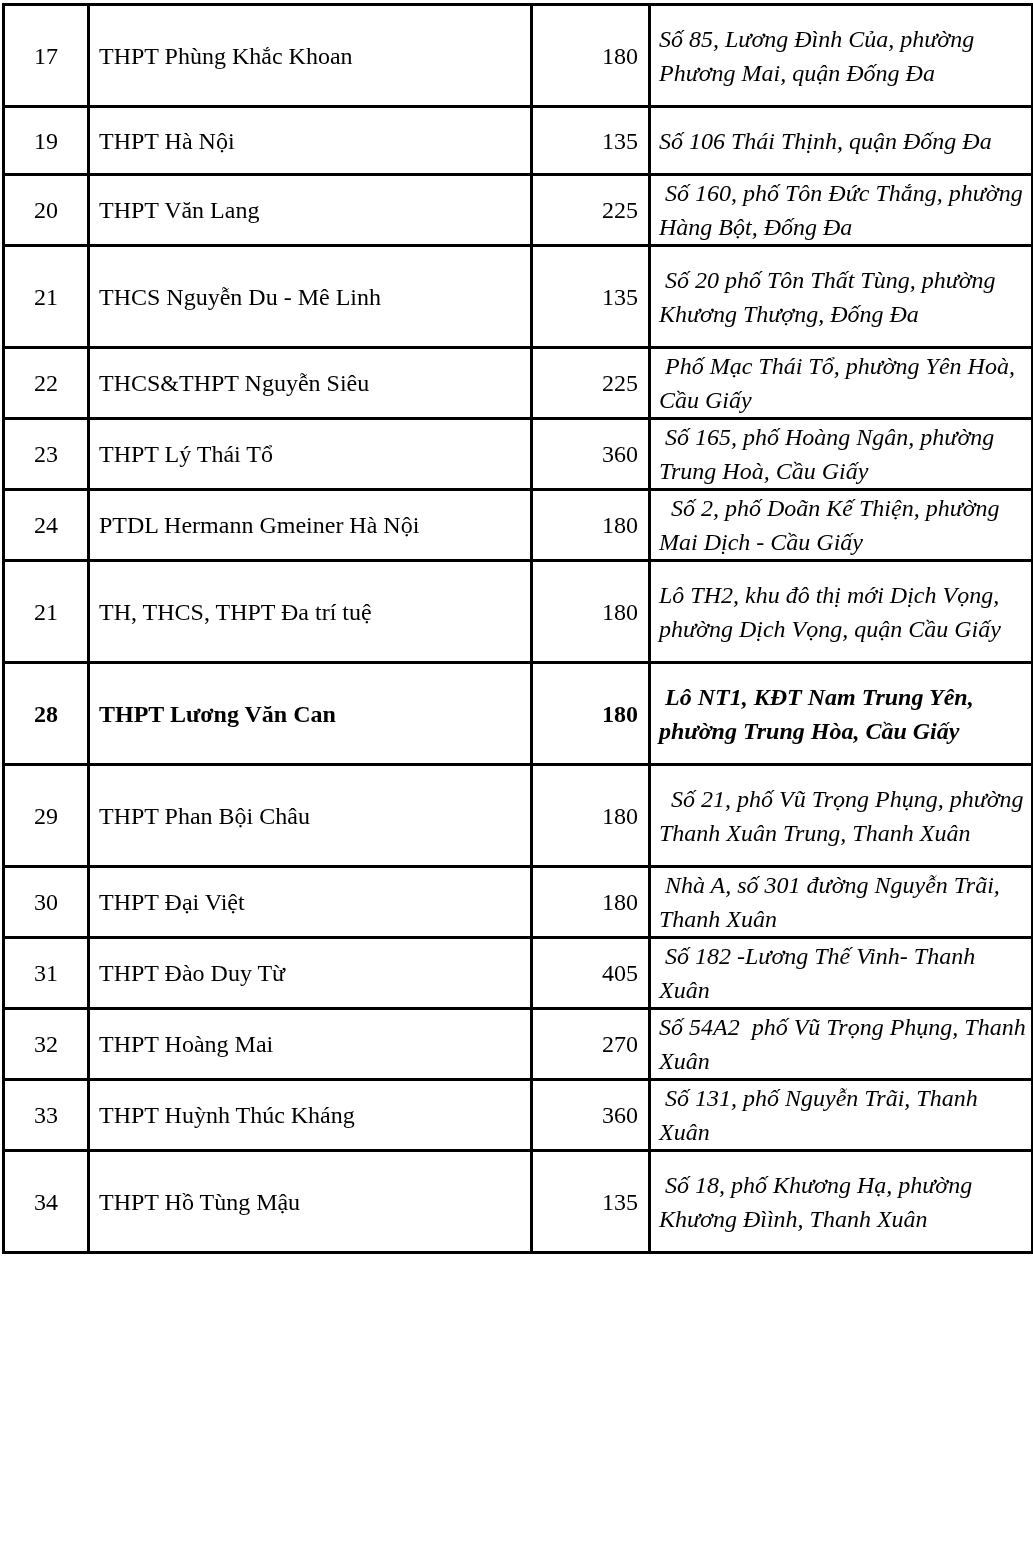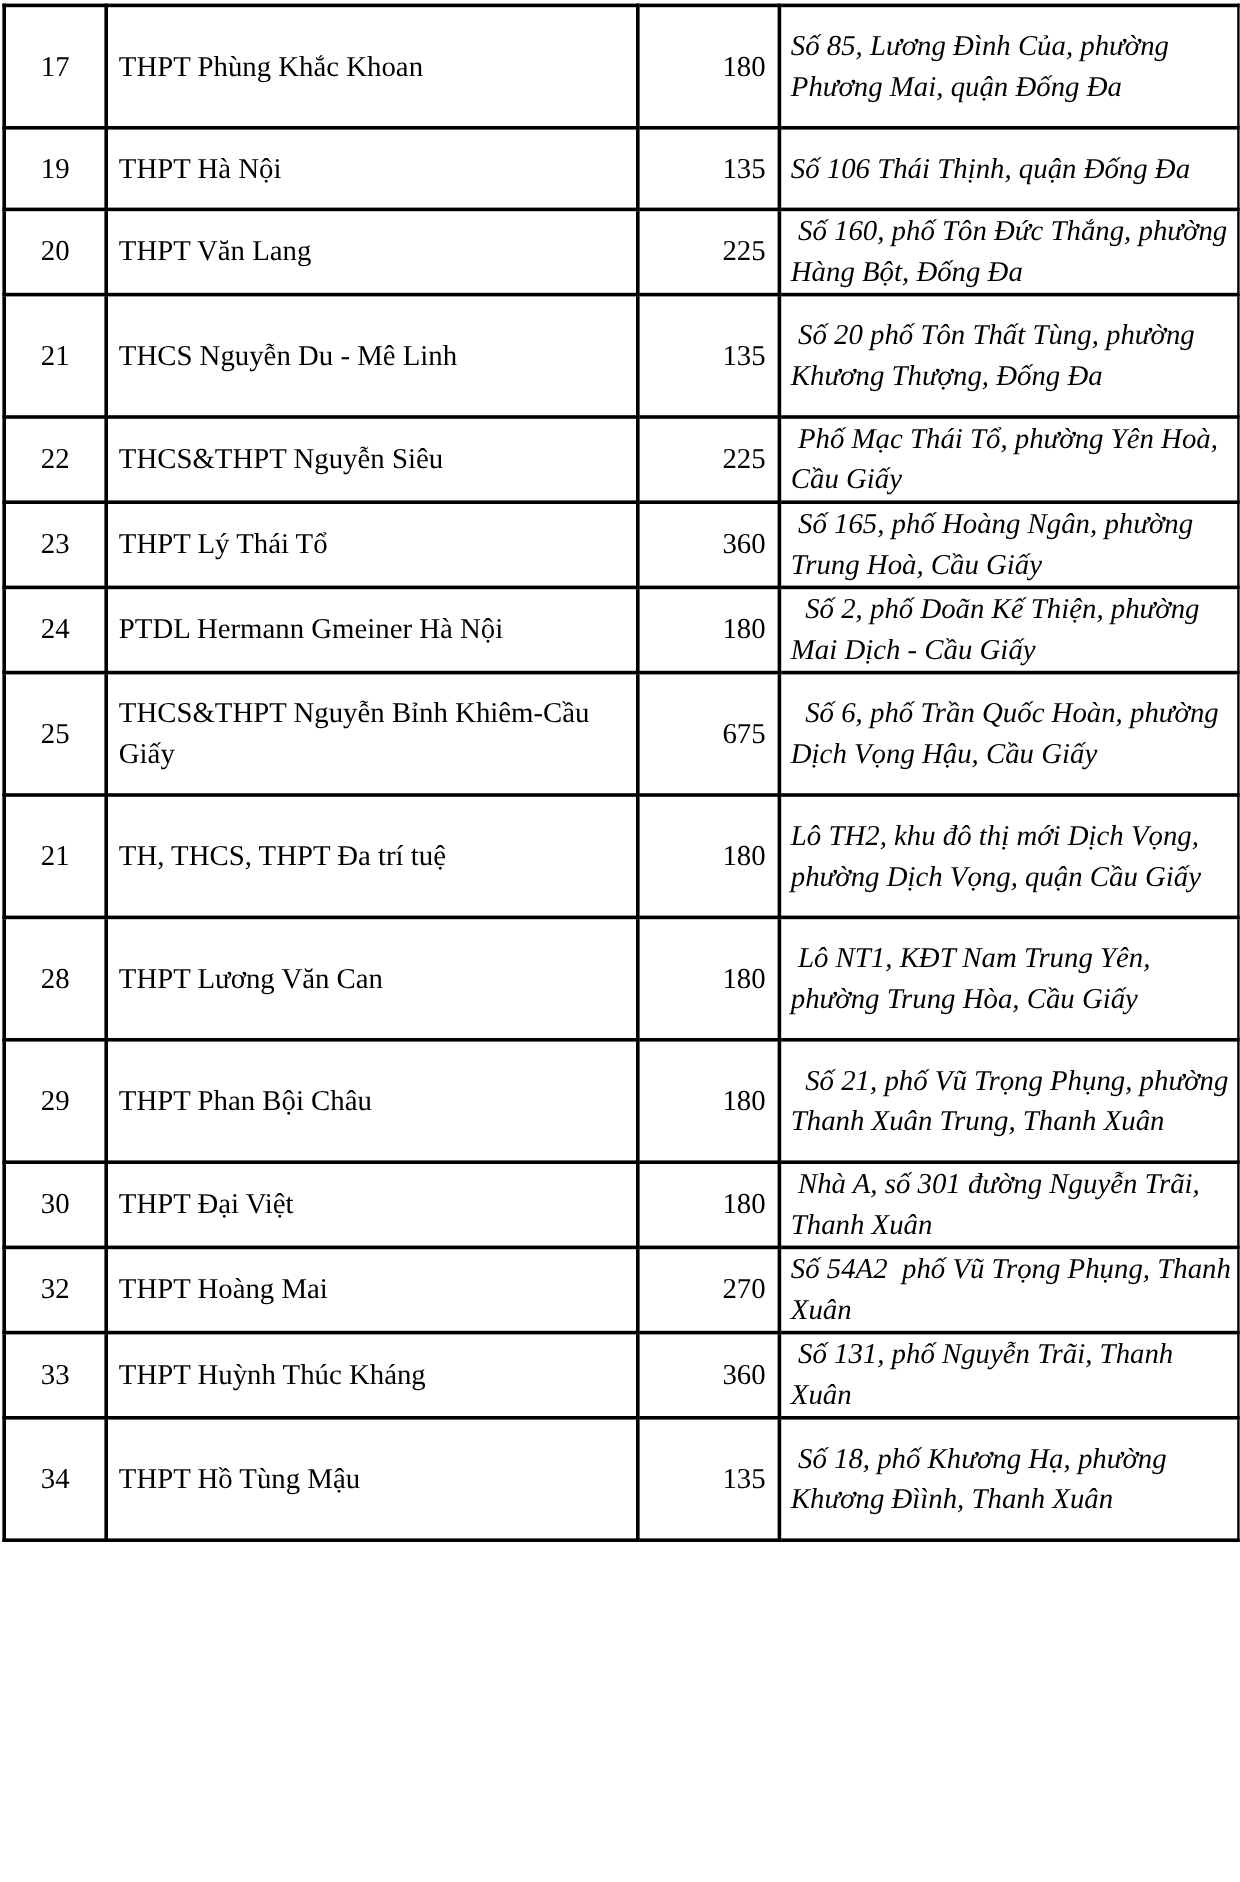--- a/index.html
+++ b/index.html
@@ -98,48 +98,48 @@
     <td class="c-qty">360</td>
     <td class="c-addr"> Số 165, phố Hoàng Ngân, phường Trung Hoà, Cầu Giấy</td>
   </tr>
       <tr style="height: 68px;">
     <td class="c-stt">24</td>
     <td class="c-name">PTDL Hermann Gmeiner Hà Nội</td>
     <td class="c-qty">180</td>
     <td class="c-addr">  Số 2, phố Doãn Kế Thiện, phường Mai Dịch - Cầu Giấy</td>
   </tr>
       <tr style="height: 102px;">
-    <td class="c-stt">25</td>
-    <td class="c-name">THCS&amp;THPT Nguyễn Bỉnh Khiêm-Cầu Giấy</td>
-    <td class="c-qty">675</td>
-    <td class="c-addr">  Số 6, phố Trần Quốc Hoàn, phường Dịch Vọng Hậu, Cầu Giấy</td>
-  </tr>
-      <tr style="height: 102px;">
     <td class="c-stt">21</td>
     <td class="c-name">TH, THCS, THPT Đa trí tuệ</td>
     <td class="c-qty">180</td>
     <td class="c-addr">Lô TH2, khu đô thị mới Dịch Vọng, phường Dịch Vọng, quận Cầu Giấy</td>
   </tr>
-      <tr style="height: 102px;">
+      <tr style="height: 102px; font-weight: bold;">
     <td class="c-stt">28</td>
     <td class="c-name">THPT Lương Văn Can</td>
     <td class="c-qty">180</td>
     <td class="c-addr"> Lô NT1, KĐT Nam Trung Yên, phường Trung Hòa, Cầu Giấy</td>
   </tr>
       <tr style="height: 102px;">
     <td class="c-stt">29</td>
     <td class="c-name">THPT  Phan Bội Châu</td>
     <td class="c-qty">180</td>
     <td class="c-addr">  Số 21, phố Vũ Trọng Phụng, phường Thanh Xuân Trung, Thanh Xuân</td>
   </tr>
       <tr style="height: 68px;">
     <td class="c-stt">30</td>
     <td class="c-name">THPT Đại Việt</td>
     <td class="c-qty">180</td>
     <td class="c-addr"> Nhà A, số 301 đường Nguyễn Trãi, Thanh Xuân</td>
+  </tr>
+      <tr style="height: 68px;">
+    <td class="c-stt">31</td>
+    <td class="c-name">THPT Đào Duy Từ</td>
+    <td class="c-qty">405</td>
+    <td class="c-addr"> Số 182 -Lương Thế Vinh- Thanh Xuân</td>
   </tr>
       <tr style="height: 68px;">
     <td class="c-stt">32</td>
     <td class="c-name">THPT Hoàng Mai</td>
     <td class="c-qty">270</td>
     <td class="c-addr">Số 54A2  phố Vũ Trọng Phụng, Thanh Xuân</td>
   </tr>
       <tr style="height: 68px;">
     <td class="c-stt">33</td>
     <td class="c-name">THPT Huỳnh Thúc Kháng</td>

